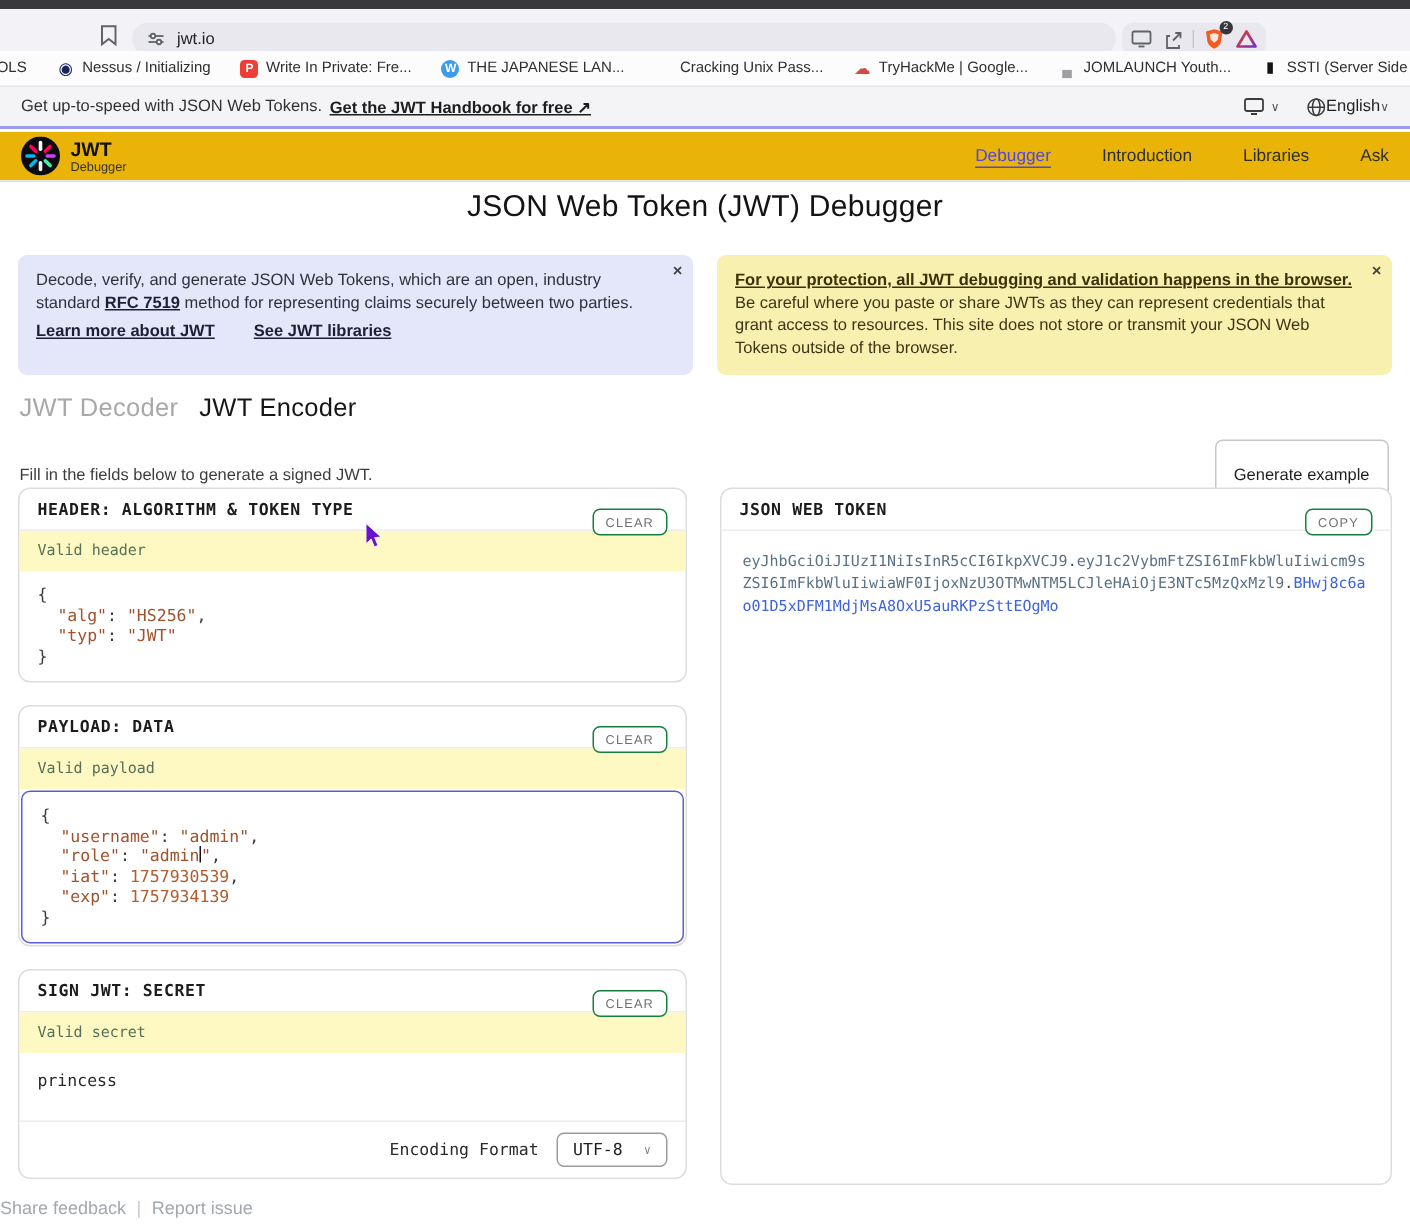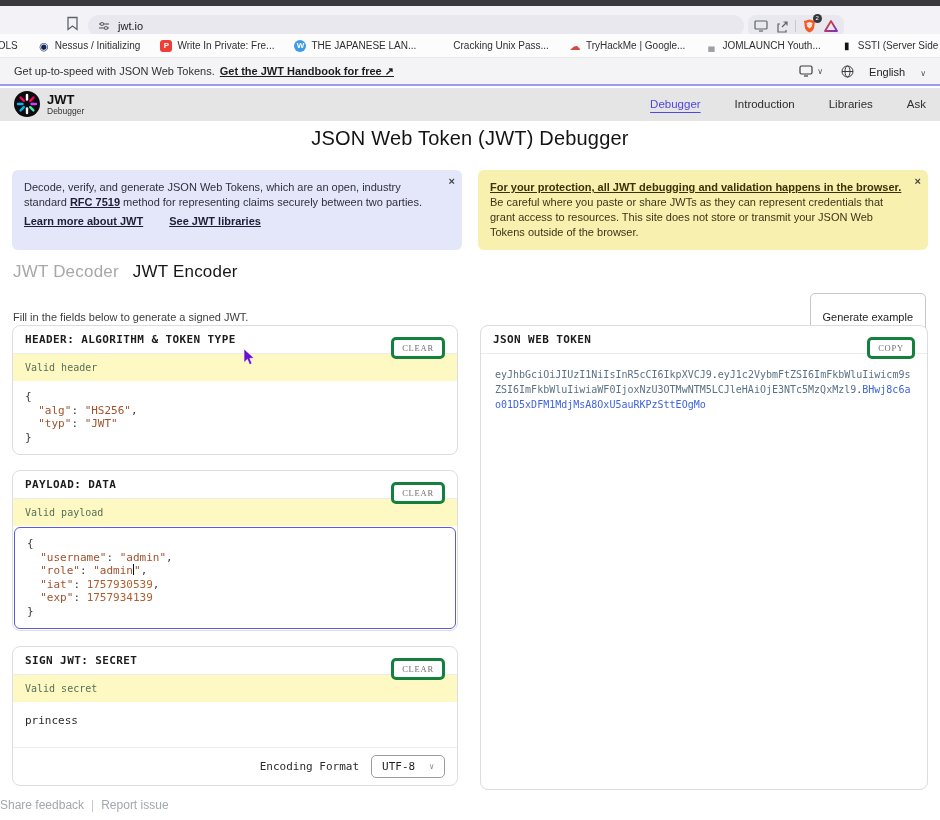--- a/index.html
+++ b/index.html
@@ -19,25 +19,25 @@
 
   .bookmarks-bar { position:absolute; top:34px; left:0; right:0; height:24px; background:#fcfcfd; border-bottom:1px solid #e7e7ea; display:flex; align-items:center; gap:20px; padding-left:2px; overflow:hidden; }
   .bm-item { display:flex; align-items:center; gap:5px; font-size:10px; color:#2f2f31; white-space:nowrap; cursor:pointer; }
   .bm-ico { width:12px; height:12px; display:inline-flex; align-items:center; justify-content:center; font-size:9px; line-height:12px; }
 
   
   .promo { position:absolute; top:58px; left:0; right:0; height:28px; background:#f4f4f6; border-bottom:2px solid #9a9af0; display:flex; align-items:center; padding:0 14px; font-size:11px; color:#303030; }
   .promo a { color:#1d1d1f; font-weight:bold; text-decoration:underline; margin-left:5px; cursor:pointer; }
   .promo-right { margin-left:auto; display:flex; align-items:center; gap:18px; }
   .chev { font-size:8px; color:#555; }
-  .promo-lang { display:flex; align-items:flex-end; gap:15px; font-size:11px; color:#222; cursor:pointer; }
+  .promo-lang { display:flex; align-items:center; gap:0; font-size:11px; color:#222; cursor:pointer; }
   .promo-theme { display:flex; align-items:center; gap:4px; cursor:pointer; }
 
   
-  .site-header { position:absolute; top:88px; left:0; right:0; height:33px; background:#e5e5e5; border-bottom:1px solid #e5e5e8; display:flex; align-items:center; padding:0 14px; }
+  .site-header { position:absolute; top:88px; left:0; right:0; height:33px; background:#eab308; border-bottom:1px solid #e5e5e8; display:flex; align-items:center; padding:0 14px; }
   .logo-wrap { display:flex; align-items:center; gap:7px; }
   .logo-text-main { font-size:13px; font-weight:bold; color:#111; line-height:13px; }
   .logo-text-sub { font-size:8.5px; color:#333; line-height:10px; }
   .nav { margin-left:auto; display:flex; align-items:center; gap:34px; }
   .nav-item { font-size:11.5px; color:#2e2e30; cursor:pointer; }
   .nav-item.active { color:#4f46e5; text-decoration:underline; text-underline-offset:4px; }
 
   
   .page-title { position:absolute; top:127px; left:0; right:0; text-align:center; font-size:20px; font-weight:500; color:#141414; letter-spacing:0.2px; }
 
@@ -58,21 +58,21 @@
   .sub-row { position:absolute; top:293px; left:13px; right:14px; display:flex; align-items:center; justify-content:space-between; }
   .sub-text { font-size:11px; color:#3d3d40; }
   .btn-outline { background:#fff; border:1px solid #c6c6cb; border-radius:5px; font-size:11px; color:#1f1f22; padding:17px 12px; cursor:pointer; font-family:"Liberation Sans", sans-serif; }
 
   
   .left-col { position:absolute; left:12px; top:325px; width:446px; }
   .right-col { position:absolute; left:480px; top:325px; width:448px; }
   .panel { background:#fff; border:1px solid #dddde0; border-radius:8px; margin-bottom:15px; overflow:hidden; }
   .panel-head { display:flex; align-items:center; justify-content:space-between; padding:6px 12px; height:28px; border-bottom:1px solid #ececee; }
   .panel-title { font-family:"DejaVu Sans Mono", monospace; font-size:11px; font-weight:bold; color:#1c1c1e; letter-spacing:0.4px; }
-  .mini-btn { background:#fff; border:3px solid #15803d; border-radius:5px; font-size:8.5px; letter-spacing:0.8px; color:#707074; padding:3px 8px; cursor:pointer; font-family:Liberation Serif, serif;margin-top:16px; }
+  .mini-btn { background:#fff; border:1px solid #15803d; border-radius:5px; font-size:8.5px; letter-spacing:0.8px; color:#707074; padding:3px 8px; cursor:pointer; font-family:Liberation Sans, sans-serif;margin-top:16px; }
   .status-bar { background:#fef9c3; color:#577059; font-family:"DejaVu Sans Mono", monospace; font-size:10px; padding:8px 12px; }
   .code-area { padding:9px 12px 10px 12px; font-family:"DejaVu Sans Mono", monospace; font-size:11px; line-height:13.5px; }
   .code-line { white-space:pre; min-height:13.5px; }
   .tok-p { color:#3c3c3e; }
   .tok-k { color:#a0522d; }
   .tok-s { color:#a0522d; }
   .tok-n { color:#b05e2e; }
   .tok-caret { display:inline-block; width:0; border-left:1.3px solid #111; height:11px; vertical-align:-1px; }
   .editor-focus { border:1.5px solid #5b5bd8; border-radius:6px; margin:1px; }
   .secret-text { padding:12px 12px 20px 12px; font-family:"DejaVu Sans Mono", monospace; font-size:11px; color:#2a2a2c; }

